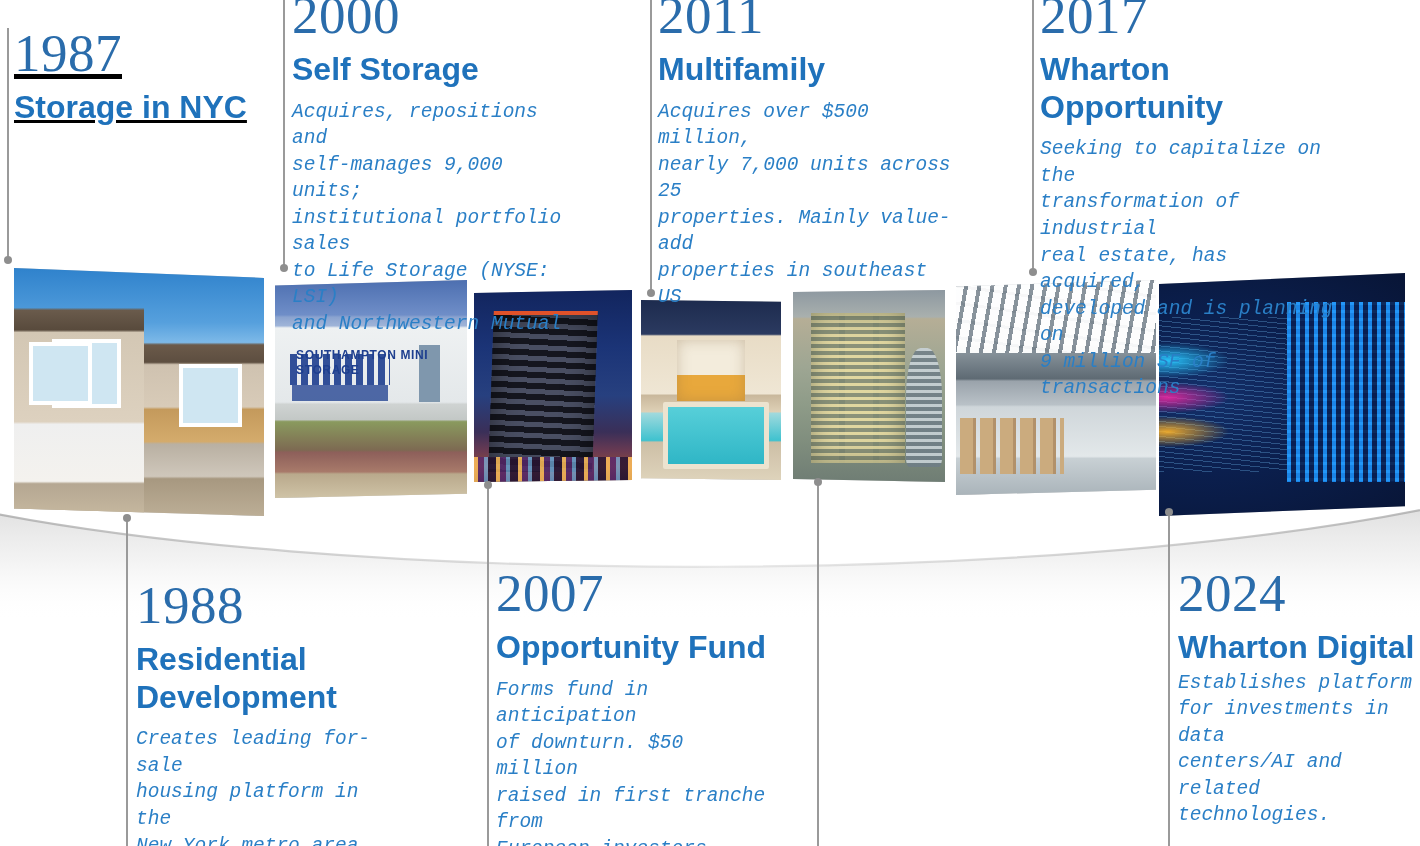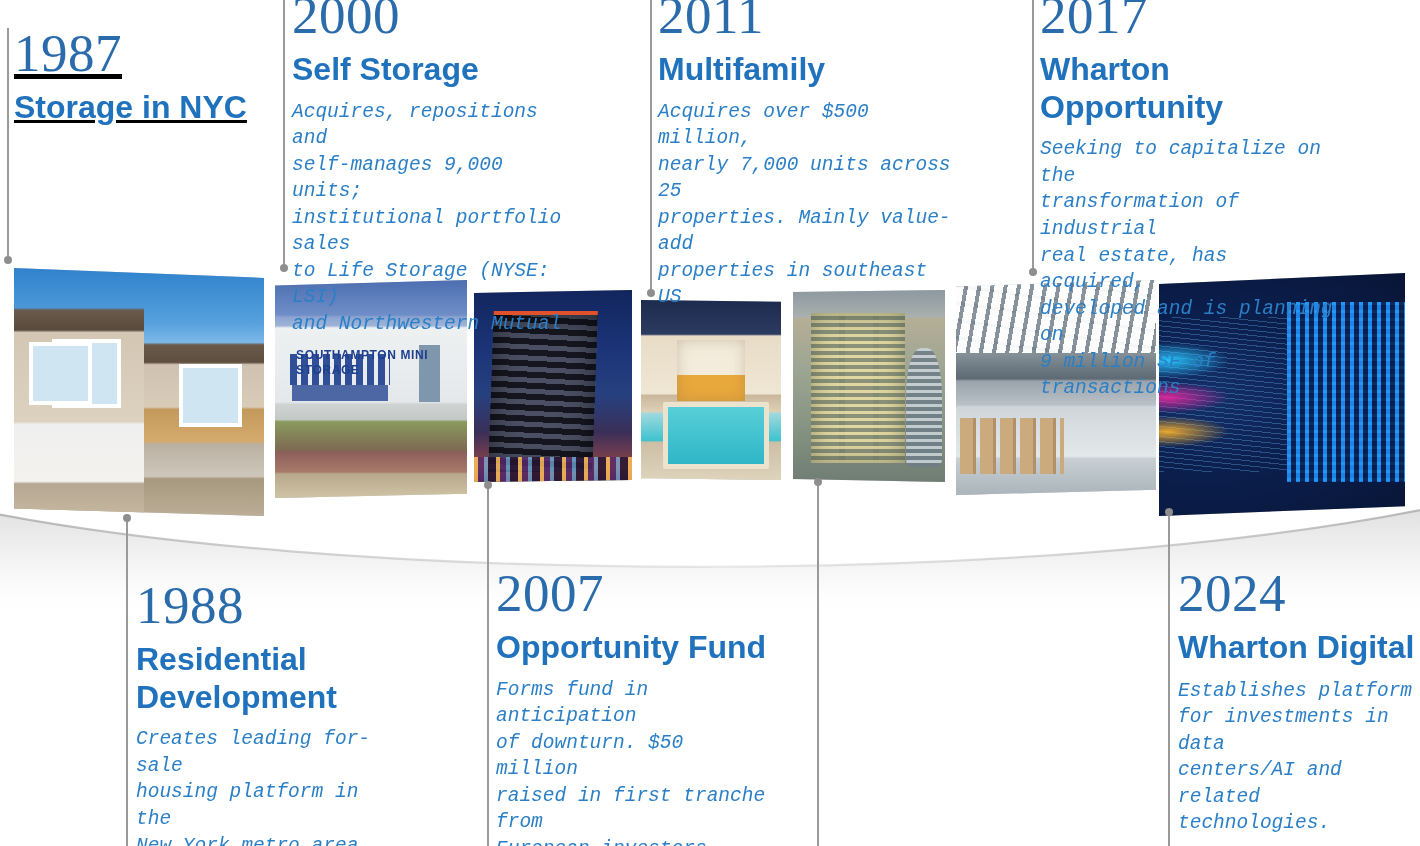--- a/index.html
+++ b/index.html
@@ -79,21 +79,21 @@
   }
   .desc {
     font-family: Liberation Mono, monospace;
     font-style: italic;
     font-size: 19.5px;
     line-height: 1.36;
     color: #2a7fc6;
     margin-top: 10px;
     white-space: pre-line;
   }
-  .entry.tight .desc { margin-top: 11px; }
+  .entry.tight .desc { margin-top: 3px; }
 
   
   .panel {
     position: absolute;
     z-index: 4;
     overflow: hidden;
     background: #ccc;
     box-shadow: 0 7px 14px rgba(0,0,0,0.30);
   }
   .panel .img {

